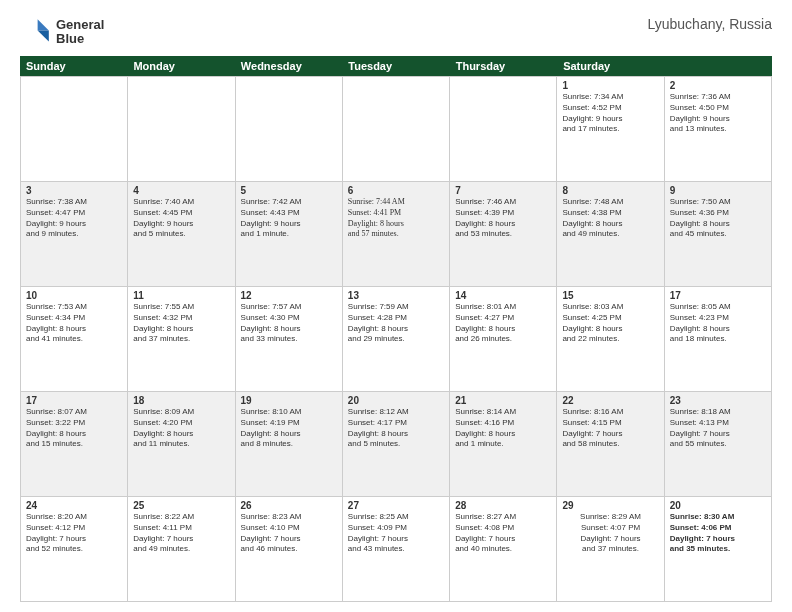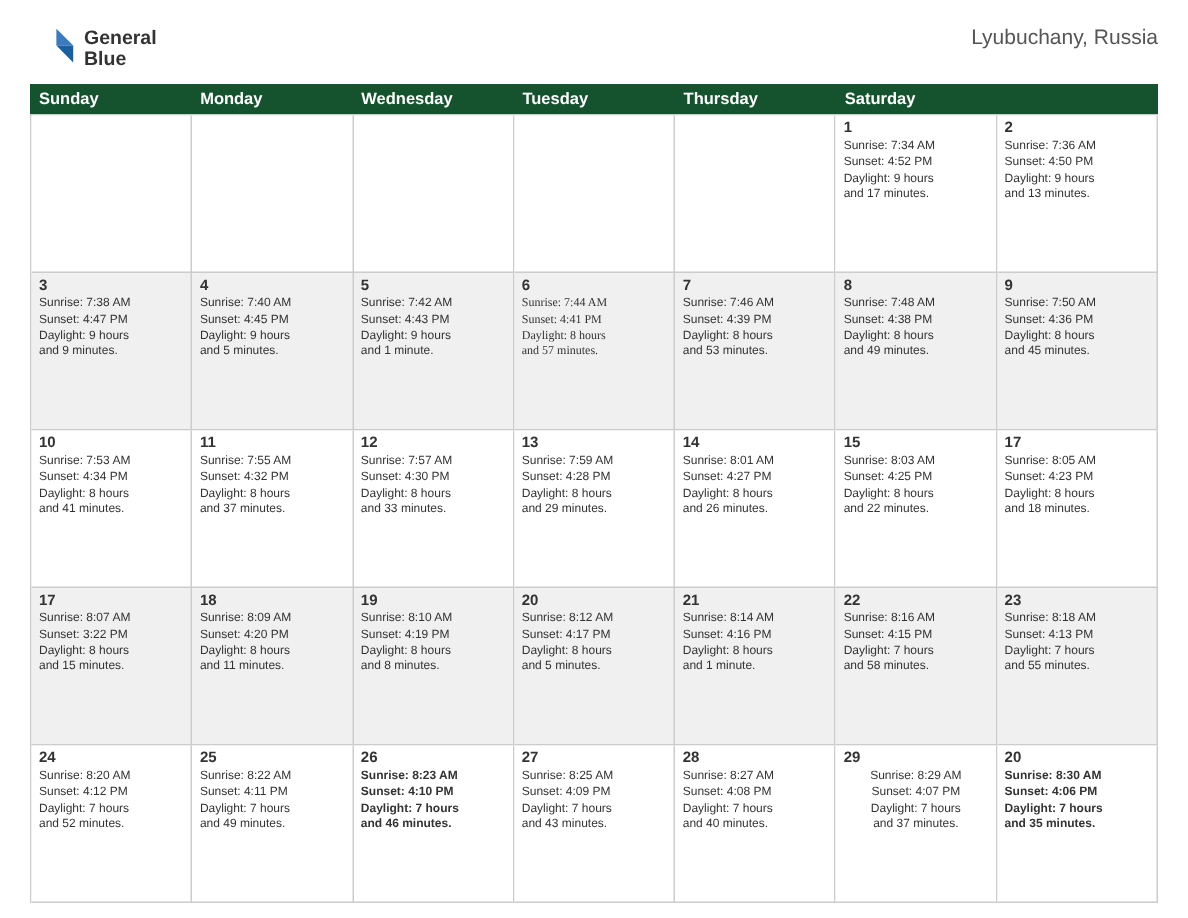--- a/index.html
+++ b/index.html
@@ -323,21 +323,21 @@
           </div>
           <div class="cal-cell ">
             <div class="day-num">25</div>
             <div class="day-info" style="white-space: pre-line;">Sunrise: 8:22 AM
 Sunset: 4:11 PM
 Daylight: 7 hours
 and 49 minutes.</div>
           </div>
           <div class="cal-cell ">
             <div class="day-num">26</div>
-            <div class="day-info" style="white-space: pre-line; font-weight: bold;">Sunrise: 8:23 AM
+            <div class="day-info" style="white-space: pre-line;">Sunrise: 8:23 AM
 Sunset: 4:10 PM
 Daylight: 7 hours
 and 46 minutes.</div>
           </div>
           <div class="cal-cell ">
             <div class="day-num">27</div>
             <div class="day-info" style="white-space: pre-line;">Sunrise: 8:25 AM
 Sunset: 4:09 PM
 Daylight: 7 hours
 and 43 minutes.</div>

